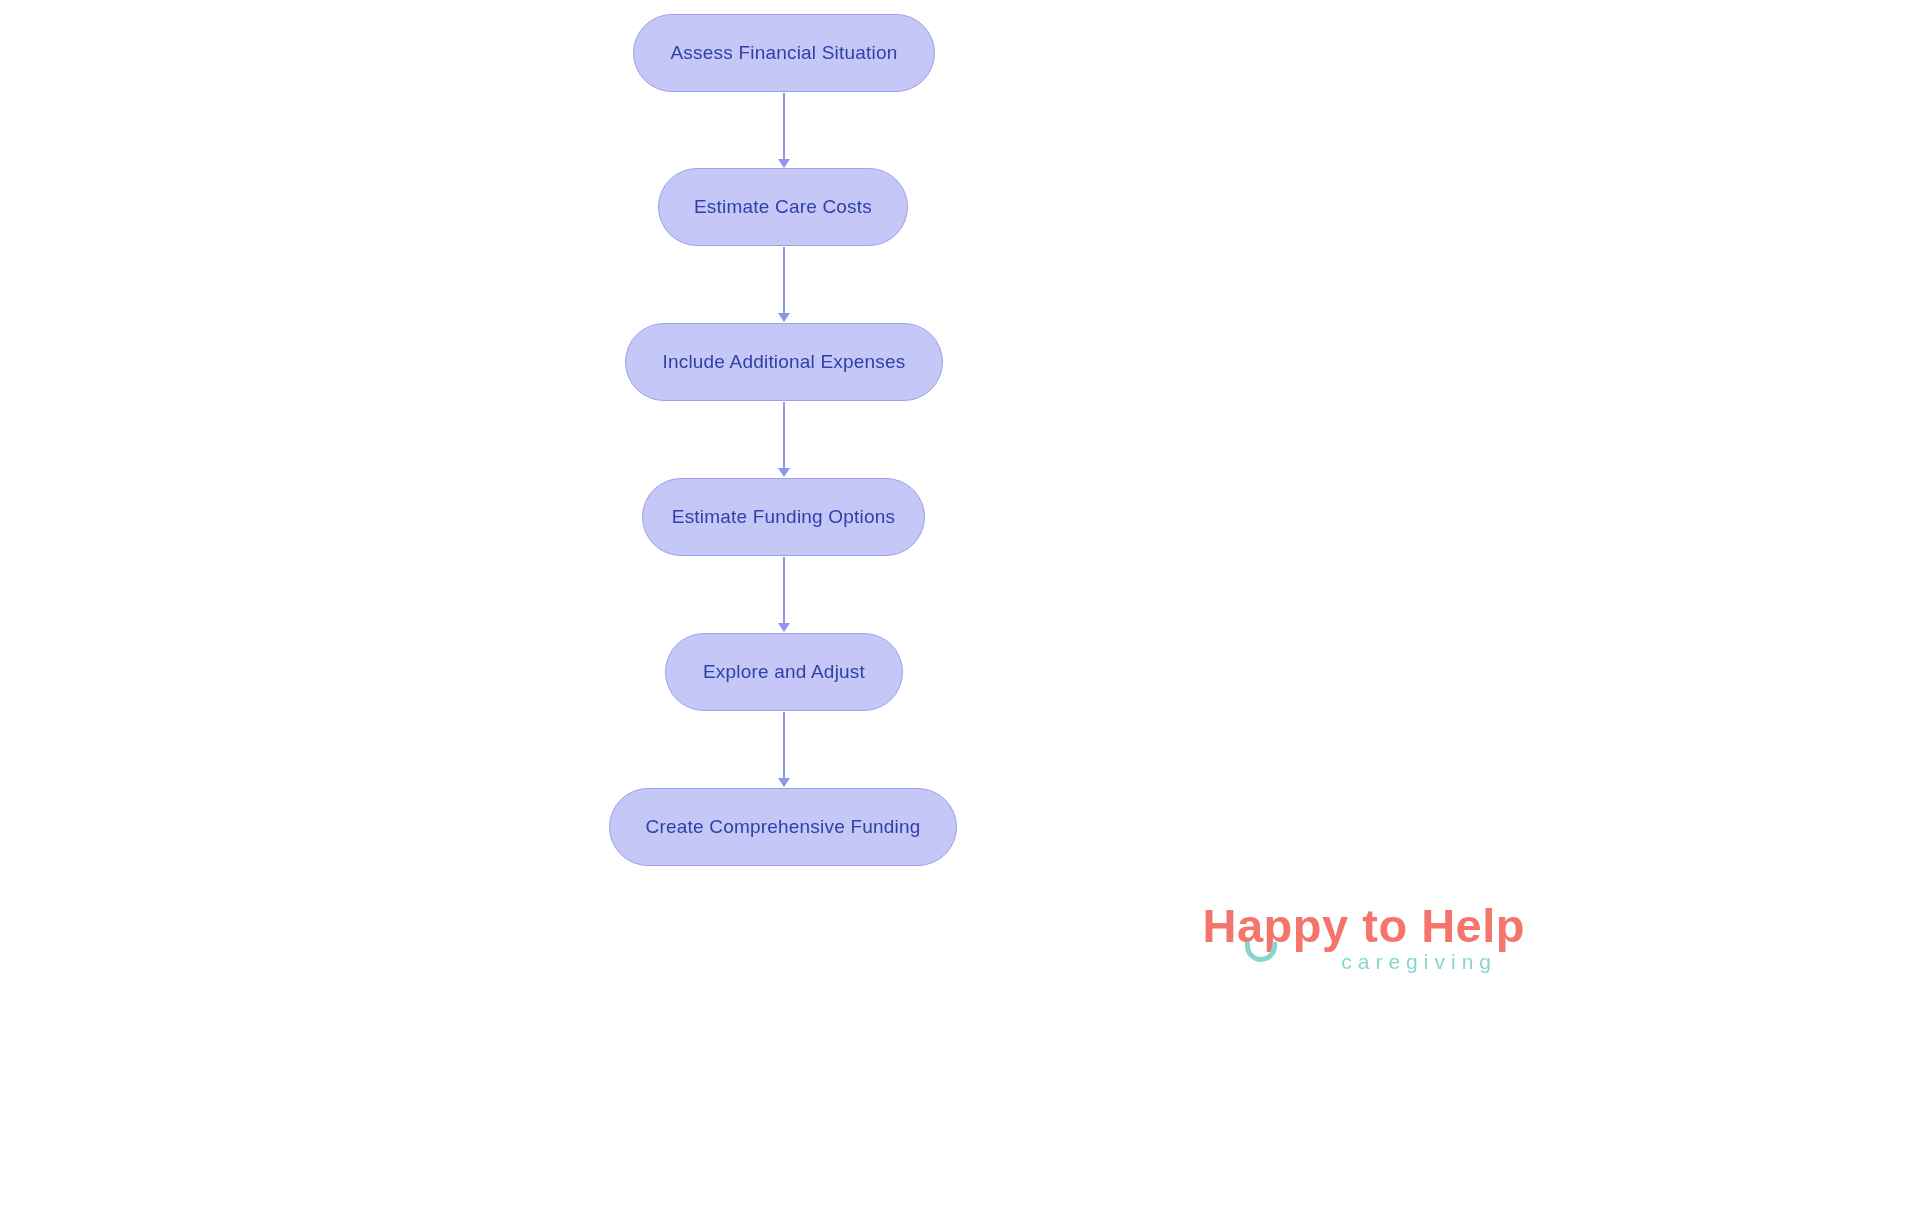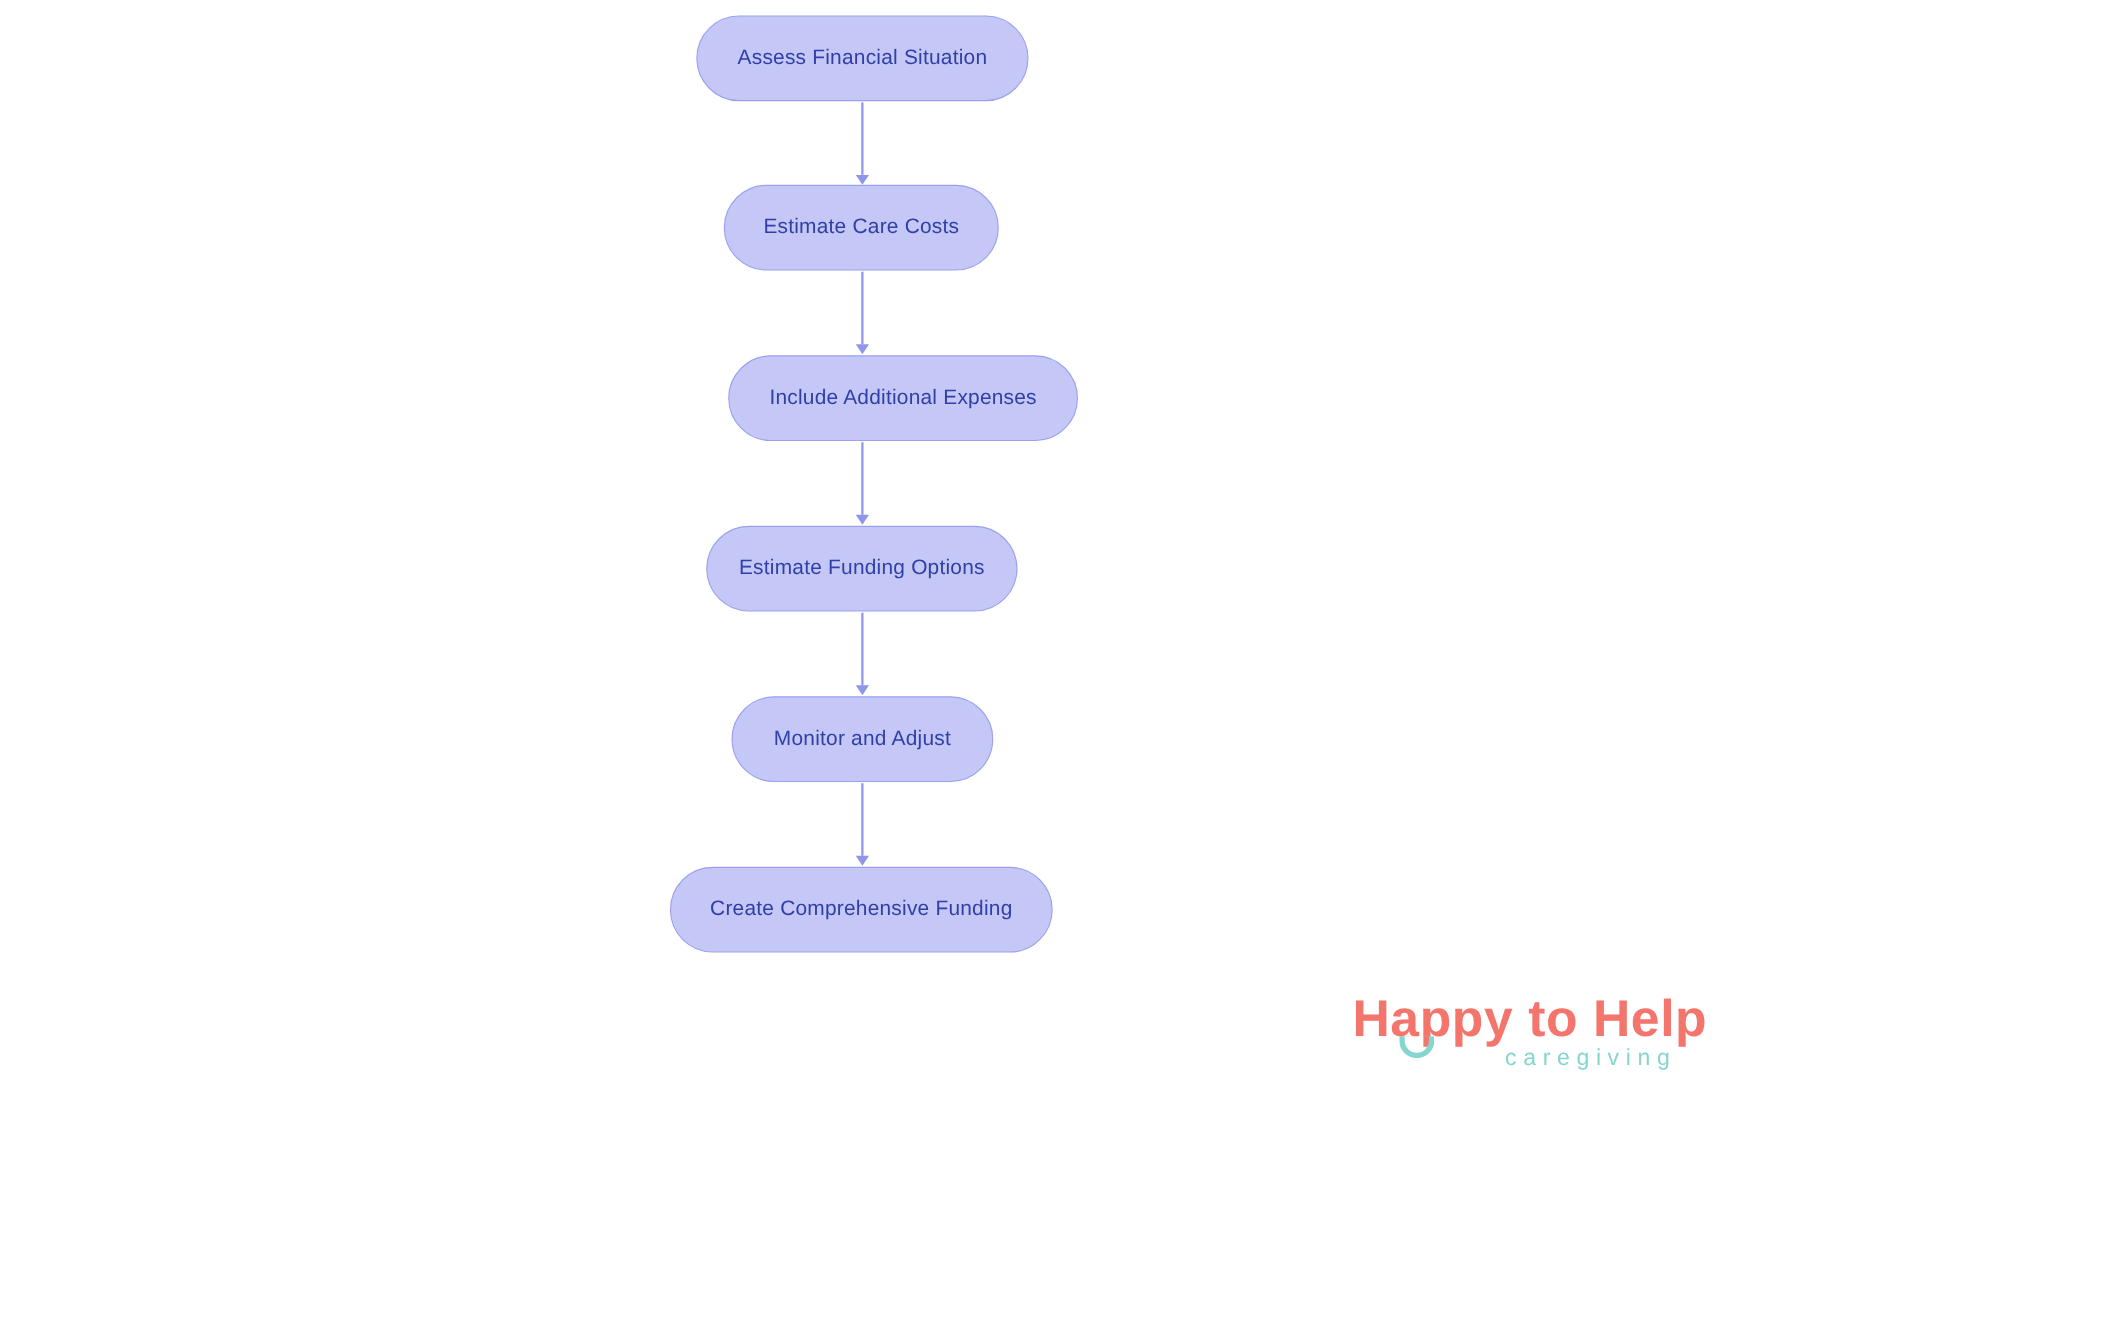--- a/index.html
+++ b/index.html
@@ -43,21 +43,21 @@
   }
   .arrow-head{
     width:0;height:0;
     border-left:6px solid transparent;
     border-right:6px solid transparent;
     border-top:9px solid var(--arrow);
   }
 
   .logo{
     position:absolute;
-    left:1180px;top:898px;
+    left:1153px;top:898px;
     width:372px;height:90px;
   }
   .logo-title{
     color:var(--logo-main);
     font-size:47px;
     font-weight:bold;
     letter-spacing:0.5px;
     text-align:right;
     white-space:nowrap;
   }
@@ -92,38 +92,38 @@
   </div>
 
   <div class="node" style="left:658px;top:168px;width:250px;text-align:center;">
     <span class="node-label">Estimate Care Costs</span>
   </div>
   <div class="arrow" style="left:777px;top:247px;height:75px;">
     <div class="arrow-line"></div>
     <div class="arrow-head"></div>
   </div>
 
-  <div class="node" style="left:662px;top:323px;width:318px;">
+  <div class="node" style="left:625px;top:323px;width:318px;">
     <span class="node-label">Include Additional Expenses</span>
   </div>
   <div class="arrow" style="left:777px;top:402px;height:75px;">
     <div class="arrow-line"></div>
     <div class="arrow-head"></div>
   </div>
 
   <div class="node" style="left:642px;top:478px;width:283px;">
     <span class="node-label">Estimate Funding Options</span>
   </div>
   <div class="arrow" style="left:777px;top:557px;height:75px;">
     <div class="arrow-line"></div>
     <div class="arrow-head"></div>
   </div>
 
   <div class="node" style="left:665px;top:633px;width:238px;">
-    <span class="node-label">Monitor and Adjust</span>
+    <span class="node-label">Explore and Adjust</span>
   </div>
   <div class="arrow" style="left:777px;top:712px;height:75px;">
     <div class="arrow-line"></div>
     <div class="arrow-head"></div>
   </div>
 
   <div class="node" style="left:609px;top:788px;width:348px;">
     <span class="node-label">Create Comprehensive Funding</span>
   </div>
 

